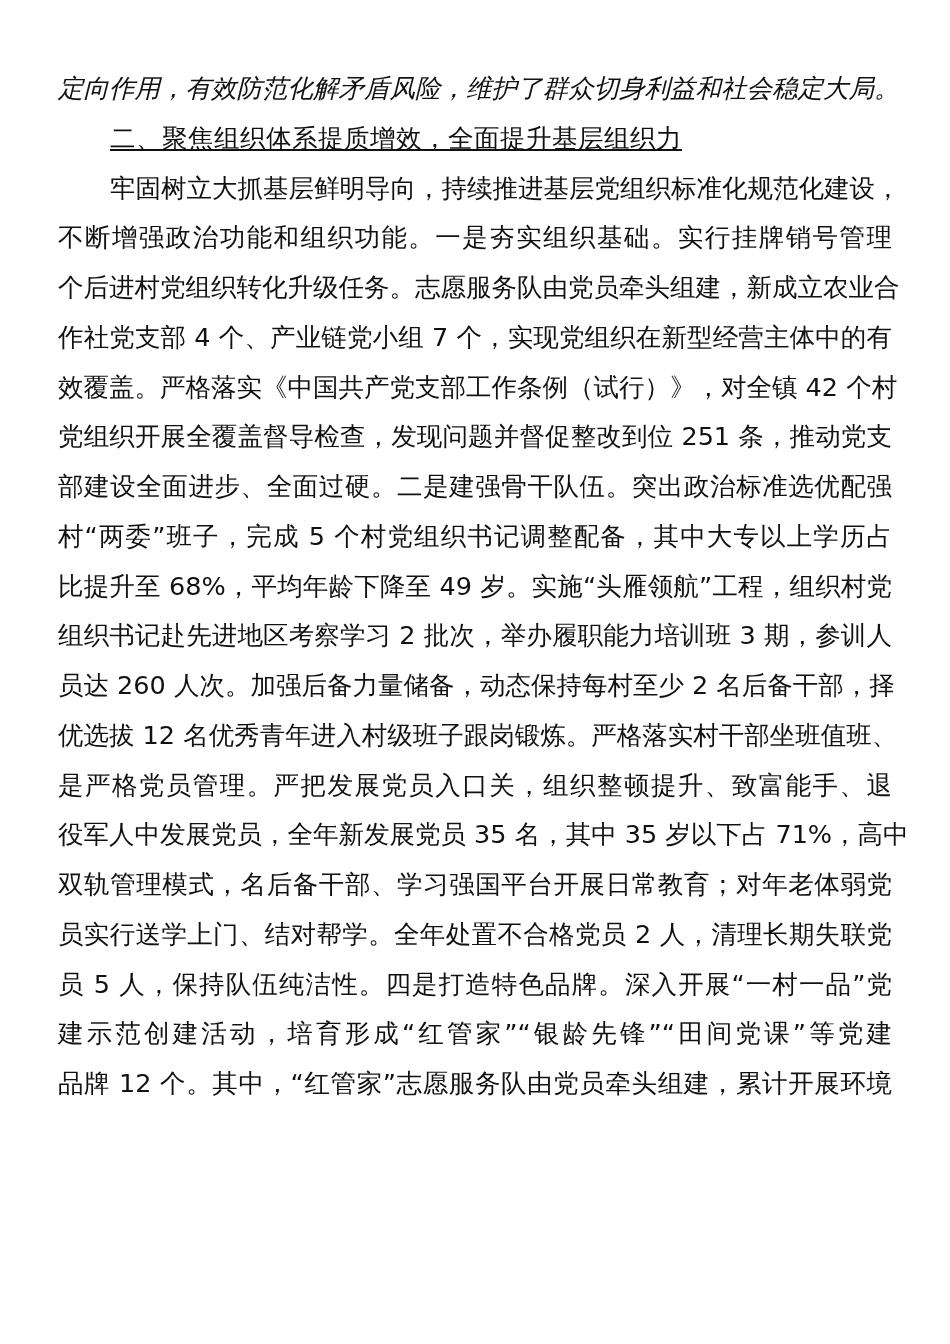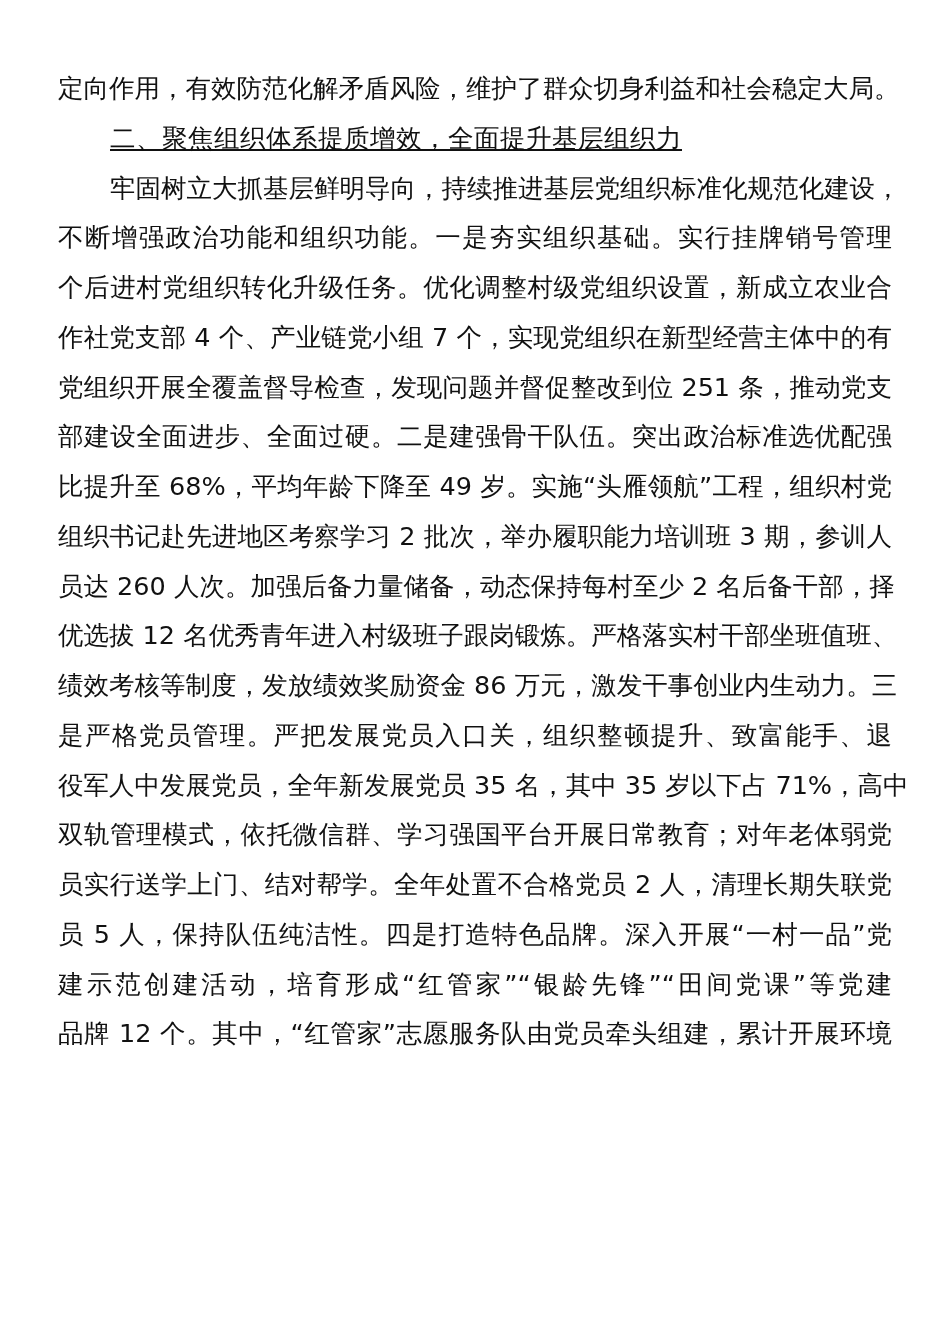--- a/index.html
+++ b/index.html
@@ -25,47 +25,49 @@
     .line {
       height: 49.75px;
       line-height: 49.75px;
       white-space: nowrap;
       text-align: justify;
       text-align-last: justify;
       overflow: visible;
     }
     .line.last {
       text-align-last: left;
+      font-style: italic;
     }
     .line.indent {
       padding-left: 52px;
     }
     .line.heading {
       text-align-last: left;
       letter-spacing: 0.5px;
       text-decoration: underline;
     }
   </style>
 </head>
 <body>
 
 <div class="page">
   <div class="line last">定向作用，有效防范化解矛盾风险，维护了群众切身利益和社会稳定大局。</div>
   <div class="line indent heading">二、聚焦组织体系提质增效，全面提升基层组织力</div>
   <div class="line indent">牢固树立大抓基层鲜明导向，持续推进基层党组织标准化规范化建设，</div>
   <div class="line">不断增强政治功能和组织功能。一是夯实组织基础。实行挂牌销号管理</div>
-  <div class="line">个后进村党组织转化升级任务。优化调整村级党组织设置，新成立农业合</div>
+  <div class="line">个后进村党组织转化升级任务。志愿服务队由党员牵头组建，新成立农业合</div>
   <div class="line">作社党支部 4 个、产业链党小组 7 个，实现党组织在新型经营主体中的有</div>
+  <div class="line">效覆盖。严格落实《中国共产党支部工作条例（试行）》，对全镇 42 个村</div>
   <div class="line">党组织开展全覆盖督导检查，发现问题并督促整改到位 251 条，推动党支</div>
   <div class="line">部建设全面进步、全面过硬。二是建强骨干队伍。突出政治标准选优配强</div>
+  <div class="line">村“两委”班子，完成 5 个村党组织书记调整配备，其中大专以上学历占</div>
   <div class="line">比提升至 68%，平均年龄下降至 49 岁。实施“头雁领航”工程，组织村党</div>
   <div class="line">组织书记赴先进地区考察学习 2 批次，举办履职能力培训班 3 期，参训人</div>
   <div class="line">员达 260 人次。加强后备力量储备，动态保持每村至少 2 名后备干部，择</div>
   <div class="line">优选拔 12 名优秀青年进入村级班子跟岗锻炼。严格落实村干部坐班值班、</div>
-  <div class="line">绩效考核等制度，发放绩效奖励资金 86 万元，激发干事创业内生动力。三</div>
   <div class="line">是严格党员管理。严把发展党员入口关，组织整顿提升、致富能手、退</div>
   <div class="line">役军人中发展党员，全年新发展党员 35 名，其中 35 岁以下占 71%，高中</div>
-  <div class="line">双轨管理模式，依托微信群、学习强国平台开展日常教育；对年老体弱党</div>
+  <div class="line">双轨管理模式，名后备干部、学习强国平台开展日常教育；对年老体弱党</div>
   <div class="line">员实行送学上门、结对帮学。全年处置不合格党员 2 人，清理长期失联党</div>
   <div class="line">员 5 人，保持队伍纯洁性。四是打造特色品牌。深入开展“一村一品”党</div>
   <div class="line">建示范创建活动，培育形成“红管家”“银龄先锋”“田间党课”等党建</div>
   <div class="line">品牌 12 个。其中，“红管家”志愿服务队由党员牵头组建，累计开展环境</div>
 </div>
 
 </body></html>

